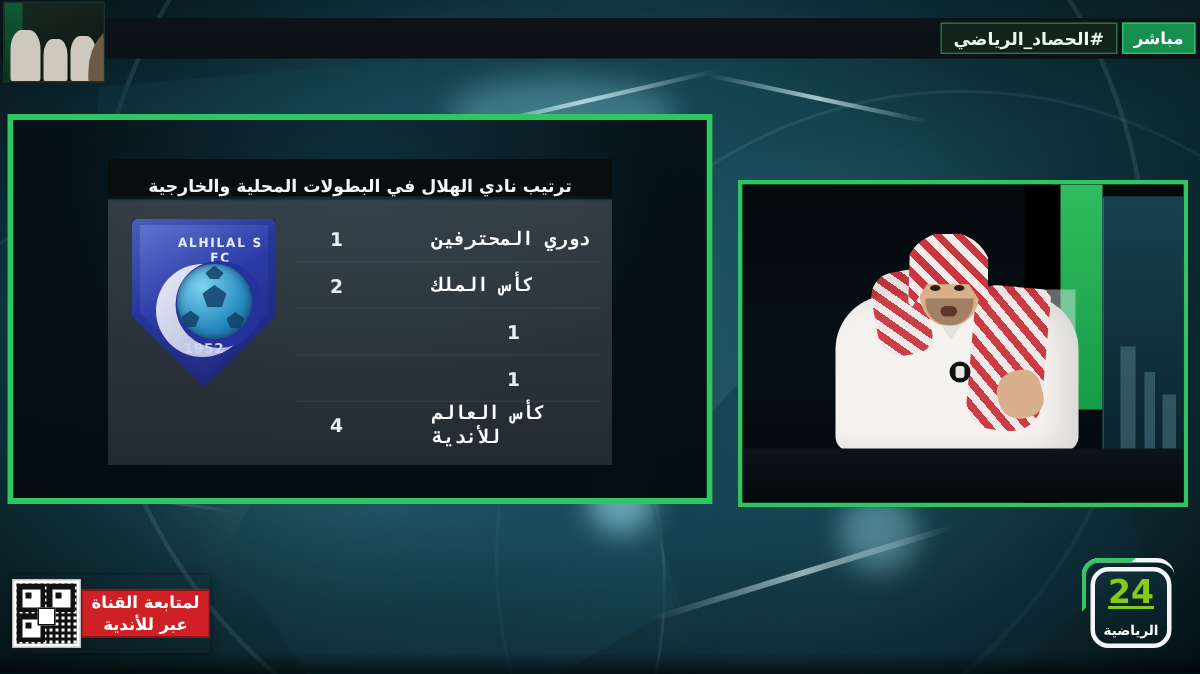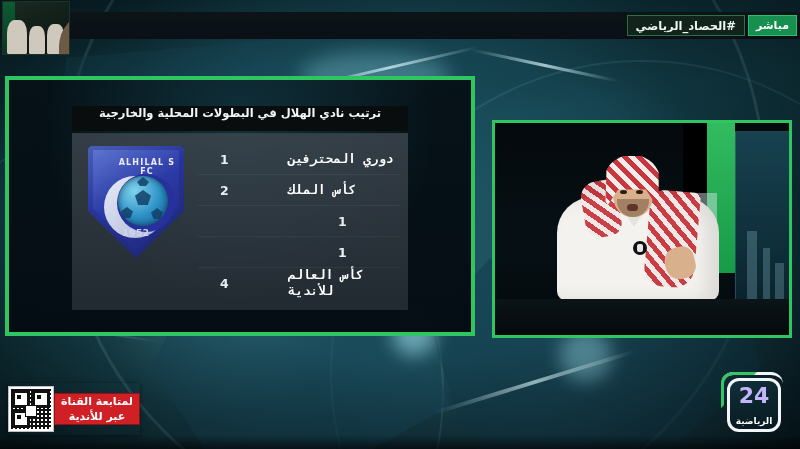--- a/index.html
+++ b/index.html
@@ -60,21 +60,21 @@
   .thumb .flag{position:absolute;left:0;top:0;width:12px;height:52px;background:linear-gradient(180deg,#0d5c33,#08371f);}
 
   
   .gpanel{position:absolute;left:5px;top:76px;width:470px;height:260px;
     border:4px solid #2fc560;background:rgba(4,14,20,.80);box-sizing:border-box;}
   .gpanel-inner{position:absolute;inset:0;background:
       radial-gradient(ellipse at 50% 18%,rgba(40,120,140,.30) 0%,rgba(0,0,0,0) 60%),
       linear-gradient(180deg,rgba(6,18,24,.9),rgba(4,12,18,.92));}
 
   .title-bar{position:absolute;left:63px;top:26px;width:336px;height:25px;
-    background:#0a0d0e;display:flex;align-items:flex-start;justify-content:center;direction:rtl;}
+    background:#0a0d0e;display:flex;align-items:flex-end;justify-content:center;direction:rtl;}
   .title-bar span{color:#f2f6f8;font-size:11.5px;font-weight:bold;letter-spacing:0;}
 
   .content-box{position:absolute;left:63px;top:53px;width:336px;height:176px;
     background:linear-gradient(180deg,rgba(64,72,80,.78),rgba(44,52,60,.74));
     border-top:1px solid rgba(255,255,255,.06);}
 
   
   .crest{position:absolute;left:16px;top:12px;width:96px;height:112px;}
   .shield{position:absolute;inset:0;background:linear-gradient(150deg,#4b5fb5 0%,#27359a 40%,#1b2470 100%);
     clip-path:polygon(50% 0,100% 0,100% 58%,50% 100%,0 58%,0 0);
@@ -166,21 +166,21 @@
   .promo-text div{font-size:11px;font-weight:bold;line-height:15px;}
 
   
   .bug{position:absolute;left:727px;top:378px;width:54px;height:54px;}
   .bug-box{position:absolute;inset:0;border:3px solid #f2f6f8;border-radius:12px;
     background:linear-gradient(180deg,rgba(20,60,70,.45),rgba(8,28,36,.55));}
   .bug-accent{position:absolute;left:-6px;top:-6px;width:30px;height:30px;border:3px solid #35c466;
     border-right-color:transparent;border-bottom-color:transparent;border-radius:12px 0 0 0;}
   .bug-accent2{position:absolute;left:-6px;top:-6px;width:62px;height:30px;border-top:3px solid #f2f6f8;
     border-radius:12px 12px 0 0;}
-  .bug-num{position:absolute;left:0;right:0;top:7px;text-align:center;color:#c4b5fd;font-size:22px;font-weight:bold;line-height:22px;}
+  .bug-num{position:absolute;left:0;right:0;top:7px;text-align:center;color:#84cc16;font-size:22px;font-weight:bold;line-height:22px;text-decoration:underline;}
   .bug-sub{position:absolute;left:0;right:0;bottom:6px;text-align:center;color:#fff;font-size:9px;font-weight:bold;direction:rtl;}
 
   
   .bottom-fade{position:absolute;left:0;bottom:0;width:800px;height:14px;background:linear-gradient(180deg,rgba(0,0,0,0),rgba(0,0,0,.6));}
 </style>
 </head>
 <body>
 
 <div id="stage">
 

